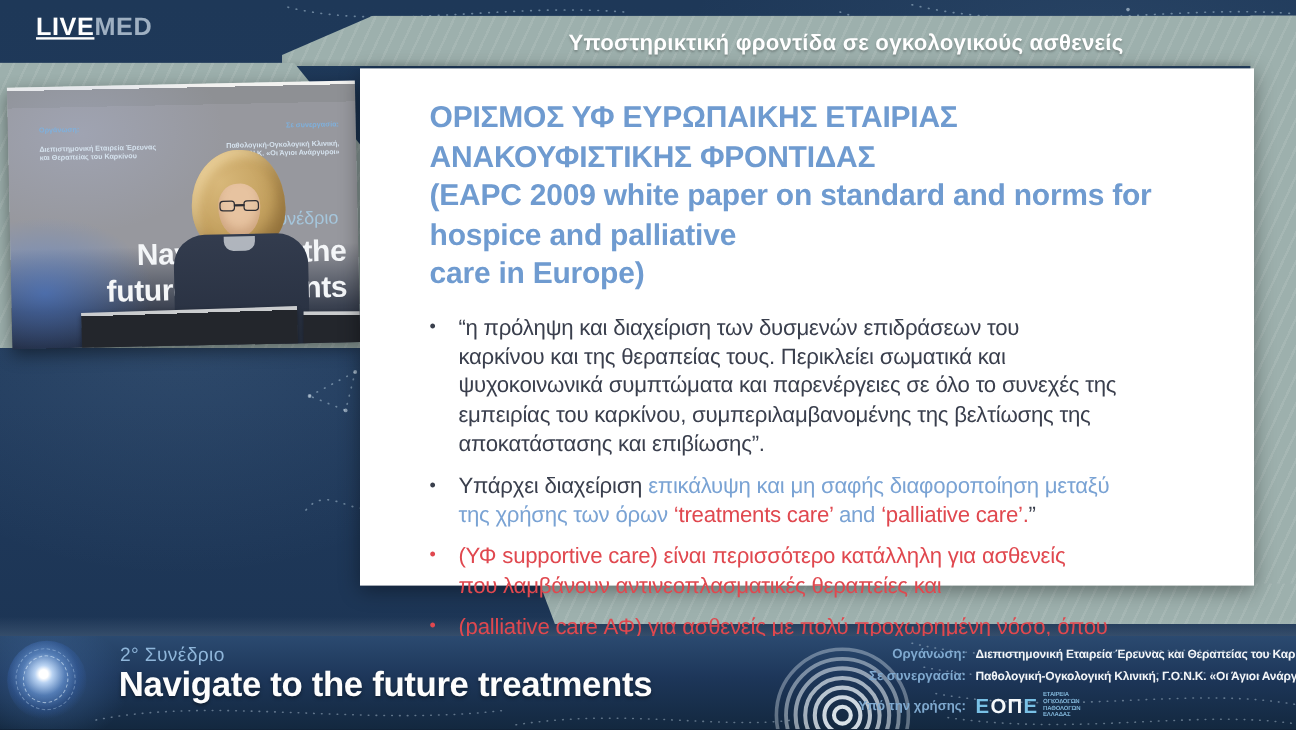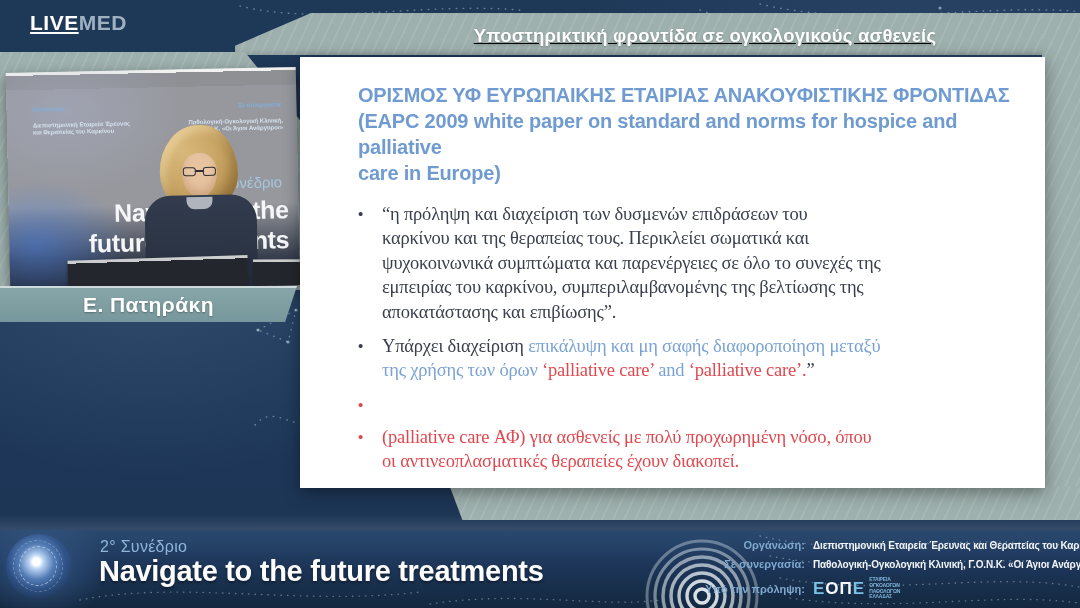--- a/index.html
+++ b/index.html
@@ -14,21 +14,20 @@
   }
   .abs { position:absolute; }
 
   
   #bg-decor { position:absolute; inset:0; z-index:1; pointer-events:none; }
 
   
   .teal {
     background:#9db0ad;
     background-image:repeating-linear-gradient(115deg, rgba(255,255,255,.09) 0 2px, transparent 2px 10px);
-    text-decoration:underline;
   }
   #title-band {
     left:235px; top:13px; width:845px; height:42px; z-index:2;
     clip-path:polygon(0 78%, 9% 0, 100% 0, 100% 100%, 0 100%);
     box-shadow:inset 0 -2px 4px rgba(0,0,0,.12);
   }
   #title-band .t {
     display:block; width:100%; height:100%; line-height:46px; text-align:center;
     padding-left:95px; color:#fff; font-weight:bold; font-size:18.5px; letter-spacing:.2px;
     text-shadow:0 1px 2px rgba(0,0,0,.25);
@@ -101,26 +100,26 @@
   }
   #name-banner .t { display:block; text-align:center; line-height:34px; color:#fff;
       font-size:21px; font-weight:bold; letter-spacing:.4px; text-shadow:0 1px 2px rgba(0,0,0,.3); }
 
   
   #slide {
     left:300px; top:57px; width:745px; height:431px; z-index:3; background:#ffffff;
     box-shadow:0 4px 16px rgba(0,0,0,.4);
     padding:25px 28px 0 58px;
   }
-  #slide-title { color:#6f9bd0; font-weight:bold; font-size:20px; line-height:1.3;
+  #slide-title { color:#6f9bd0; font-weight:bold; font-size:25px; line-height:1.3;
       white-space:pre-line; letter-spacing:-.2px; }
   #slide-bullets { margin-top:16px; display:flex; flex-direction:column; gap:10px; }
   .bullet { display:flex; font-size:18.5px; line-height:1.32; letter-spacing:-.2px; }
   .bmark { width:24px; flex:0 0 24px; font-size:15px; padding-top:2px; }
-  .btext { white-space:pre-line;font-family:Liberation Serif, serif; }
+  .btext { white-space:pre-line; }
   .c-dark { color:#3a3f4d; } .c-blue { color:#7aa3d4; } .c-red { color:#e0484f; }
 
   
   #pre-footer { left:0; top:514px; width:1080px; height:18px; z-index:2;
       background:linear-gradient(180deg, transparent, rgba(200,220,235,.16)); }
 
   
   #footer { left:0; top:530px; width:1080px; height:78px; z-index:5;
       background:
         radial-gradient(90px 70px at 40px 40px, rgba(90,140,210,.35), transparent 75%),
@@ -206,47 +205,46 @@
       <span class="lens l1"></span>
         <span class="lens l2"></span>
         <span class="bridge"></span>
     </div>
     <div id="spk-body" class="abs"></div>
     <div id="spk-collar" class="abs"></div>
     <div id="monitor1" class="abs monitor"></div>
     <div id="monitor2" class="abs monitor"></div>
   </div>
 
-  <div id="name-banner" class="abs">
-    <span class="t">Ε. Πατηράκη</span>
-  </div>
 
   <div id="slide" class="abs">
     <div id="slide-title">ΟΡΙΣΜΟΣ ΥΦ ΕΥΡΩΠΑΙΚΗΣ ΕΤΑΙΡΙΑΣ ΑΝΑΚΟΥΦΙΣΤΙΚΗΣ ΦΡΟΝΤΙΔΑΣ
 (EAPC 2009 white paper on standard and norms for hospice and palliative
 care in Europe)</div>
     <div id="slide-bullets">
 
       <div class="bullet">
         <span class="bmark c-dark">•</span>
         <div class="btext c-dark">“η πρόληψη και διαχείριση των δυσμενών επιδράσεων του
 καρκίνου και της θεραπείας τους. Περικλείει σωματικά και
 ψυχοκοινωνικά συμπτώματα και παρενέργειες σε όλο το συνεχές της
 εμπειρίας του καρκίνου, συμπεριλαμβανομένης της βελτίωσης της
 αποκατάστασης και επιβίωσης”.</div>
       </div>
 
       <div class="bullet">
         <span class="bmark c-dark">•</span>
         <div class="btext"><span class="c-dark">Υπάρχει διαχείριση </span><span class="c-blue">επικάλυψη και μη σαφής διαφοροποίηση μεταξύ
-της χρήσης των όρων </span><span class="c-red">‘palliative care’</span><span class="c-blue"> and </span><span class="c-red">‘palliative care’.</span><span class="c-dark">”</span></div>
+της χρήσης των όρων </span><span class="c-red">‘treatments care’</span><span class="c-blue"> and </span><span class="c-red">‘palliative care’.</span><span class="c-dark">”</span></div>
       </div>
 
       <div class="bullet">
         <span class="bmark c-red">•</span>
+        <div class="btext c-red"> (ΥΦ supportive care) είναι περισσότερο κατάλληλη για ασθενείς
+που λαμβάνουν αντινεοπλασματικές θεραπείες και</div>
       </div>
 
       <div class="bullet">
         <span class="bmark c-red">•</span>
         <div class="btext c-red">(palliative care ΑΦ) για ασθενείς με πολύ προχωρημένη νόσο, όπου
 οι αντινεοπλασματικές θεραπείες έχουν διακοπεί.</div>
       </div>
 
     </div>
   </div>
@@ -280,21 +278,21 @@
     <div id="f-rows">
       <div class="f-row">
         <span class="f-label">Οργάνωση:</span>
         <span class="f-value">Διεπιστημονική Εταιρεία Έρευνας και Θεραπείας του Καρκίνου</span>
       </div>
       <div class="f-row">
         <span class="f-label">Σε συνεργασία:</span>
         <span class="f-value">Παθολογική-Ογκολογική Κλινική, Γ.Ο.Ν.Κ. «Οι Άγιοι Ανάργυροι»</span>
       </div>
       <div class="f-row">
-        <span class="f-label">Υπό την πρόληψη:</span>
+        <span class="f-label">Υπό την χρήσης:</span>
         <span class="f-value">
           <span id="eope">
             <span class="letters"><span class="lb">Ε</span><span class="lw">Ο</span><span class="lw">Π</span><span class="lb">Ε</span></span>
             <span class="caption">ΕΤΑΙΡΕΙΑ
 ΟΓΚΟΛΟΓΩΝ
 ΠΑΘΟΛΟΓΩΝ
 ΕΛΛΑΔΑΣ</span>
           </span>
         </span>
       </div>

